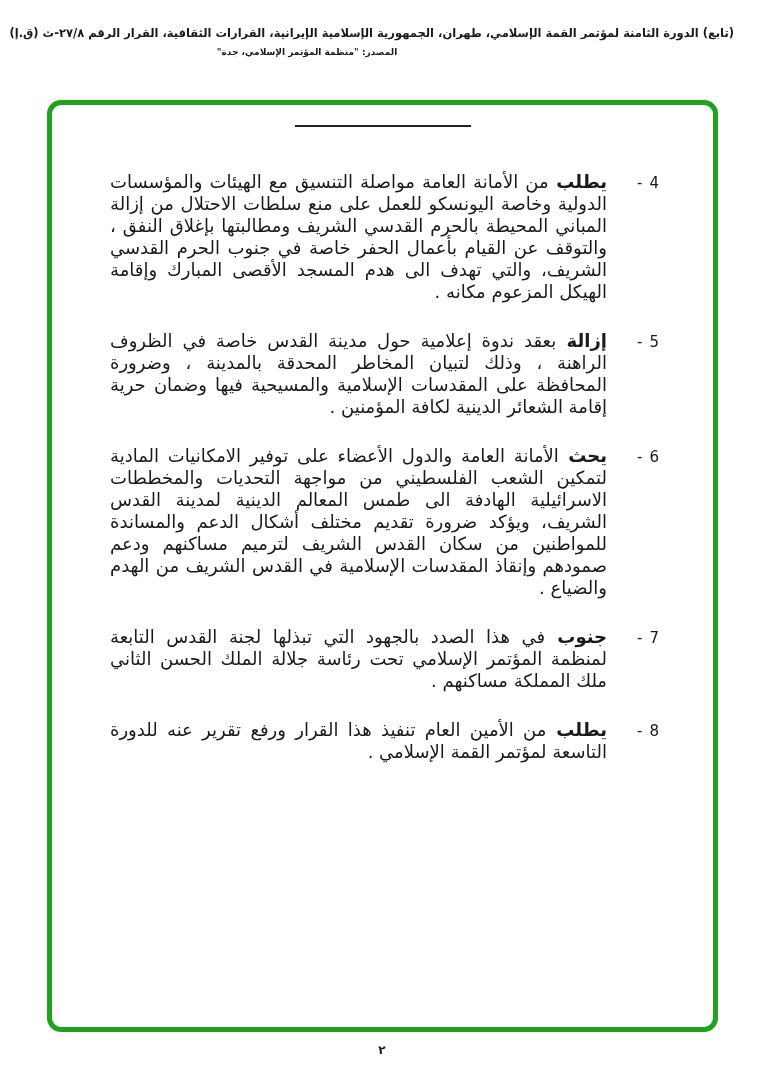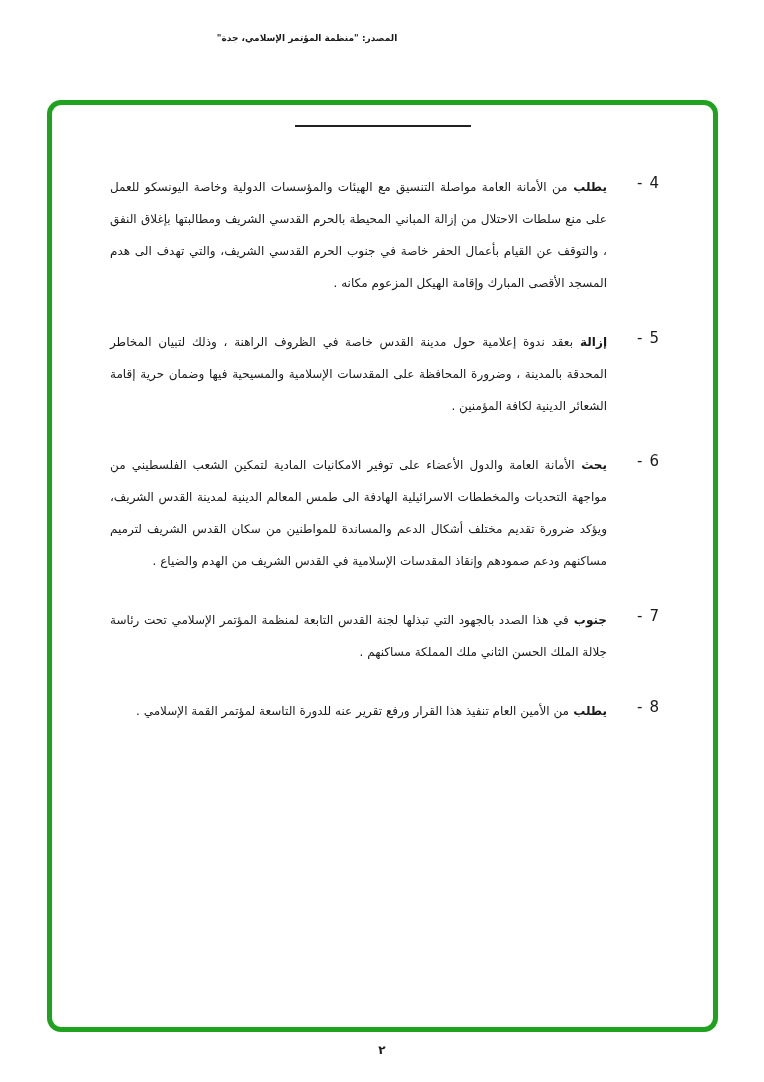--- a/index.html
+++ b/index.html
@@ -57,22 +57,22 @@
     flex: 0 0 52px;
     direction: ltr;
     display: flex;
     justify-content: flex-end;
     gap: 7px;
     font-size: 15px;
     padding-top: 3px;
   }
   .item-text {
     flex: 1;
-    font-size: 12px;
-    line-height: 32px;
+    font-size: 18px;
+    line-height: 22px;
     text-align: justify;
     text-justify: inter-word;
   }
   .item-lead { font-weight: bold; }
   .separator-line {
     width: 176px;
     height: 2px;
     background: #222222;
     margin: 20px auto 0 auto;
   }
@@ -87,20 +87,21 @@
     font-weight: bold;
     font-size: 12px;
   }
 </style>
 </head>
 <body style="color: rgb(26, 26, 26);">
 
 <div class="page">
 
   <header class="doc-header">
+    <div class="header-line1">(تابع) الدورة الثامنة لمؤتمر القمة الإسلامي، طهران، الجمهورية الإسلامية الإيرانية، القرارات الثقافية، القرار الرقم ٢٧/٨-ث (ق.إ)</div>
     <div class="header-line2">المصدر:  "منظمة المؤتمر الإسلامي، جدة"</div>
   </header>
 
   <div class="green-box" style="border-color: rgb(31, 163, 31);">
     <div class="content" id="items-container">
   <div class="item">
     <div class="item-marker">
       <span class="marker-dash">-</span>
       <span class="marker-num">4</span>
     </div>

